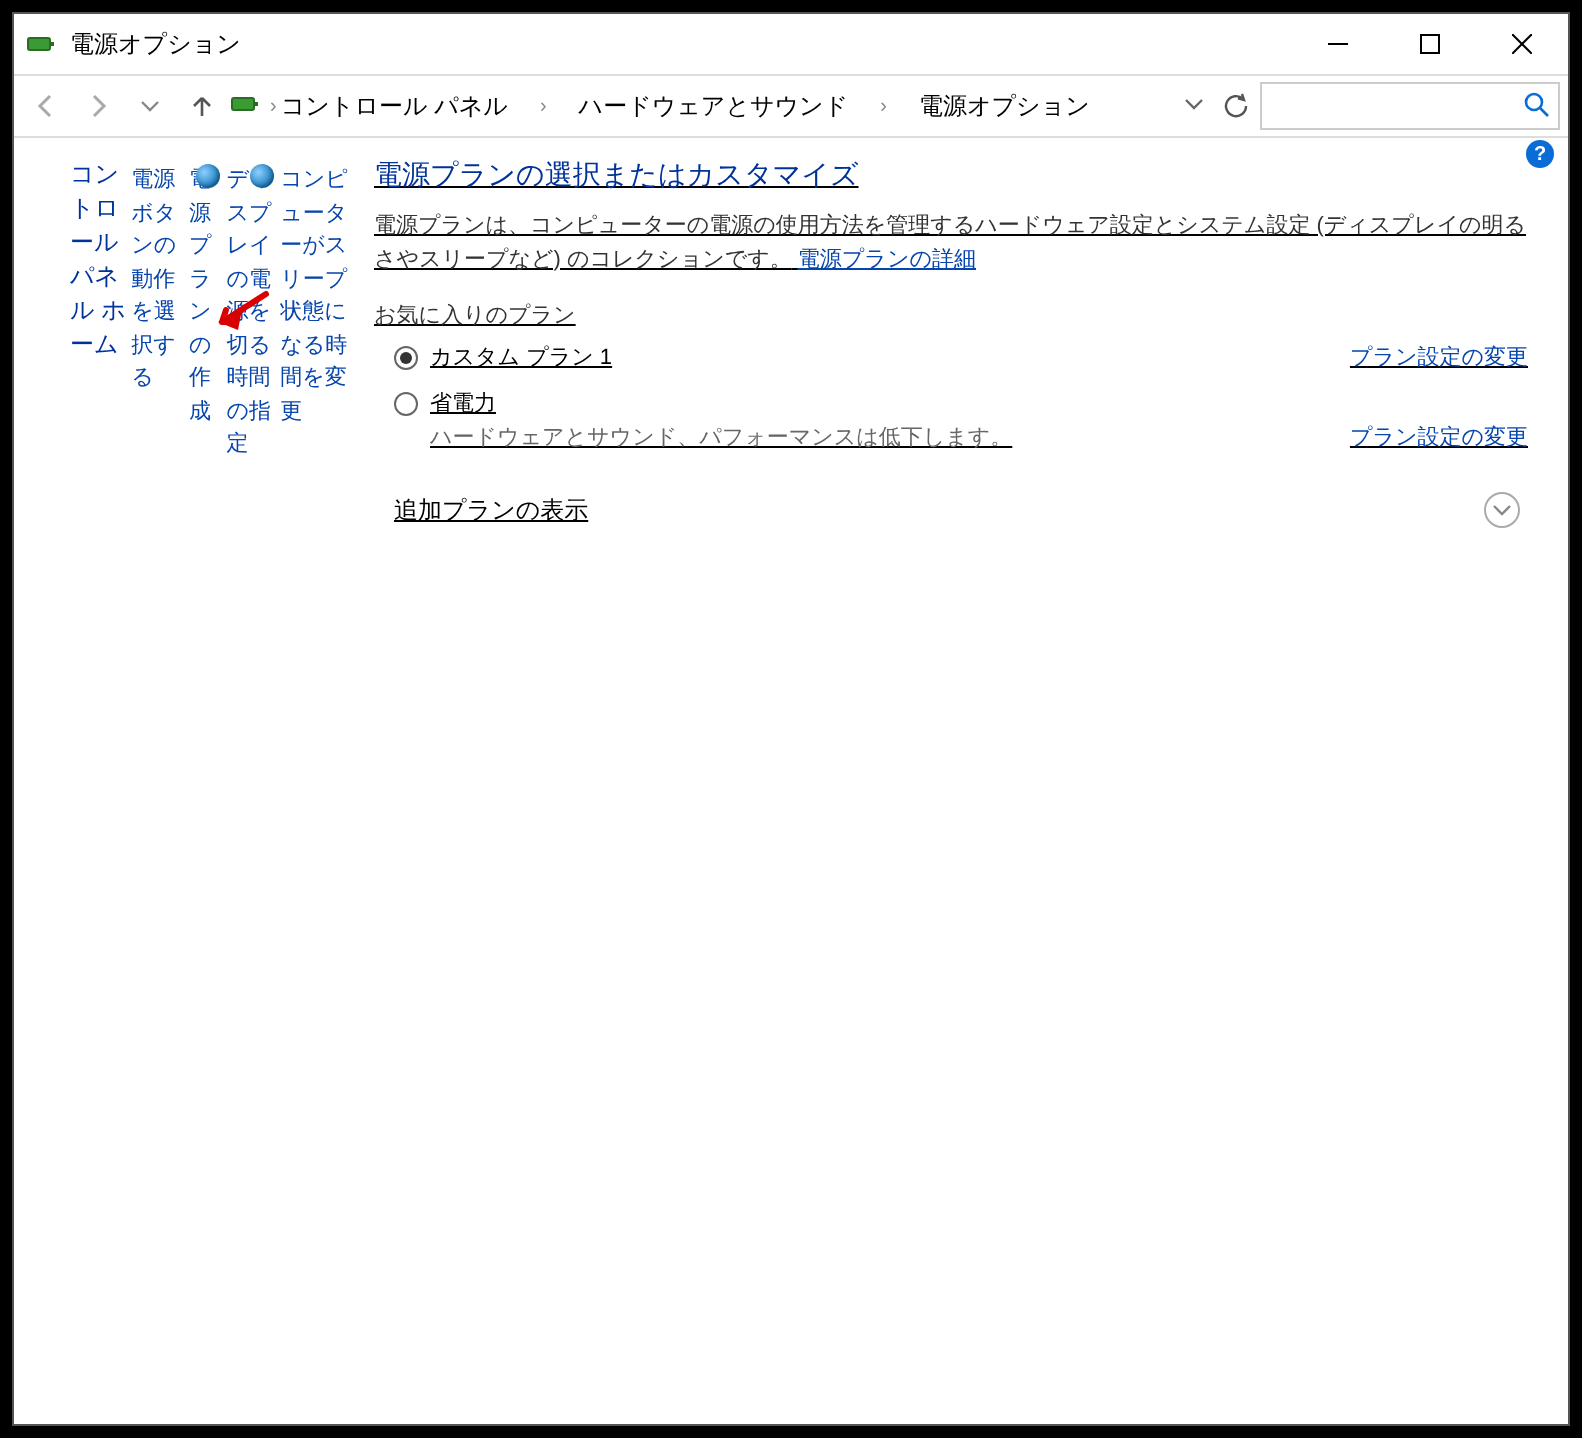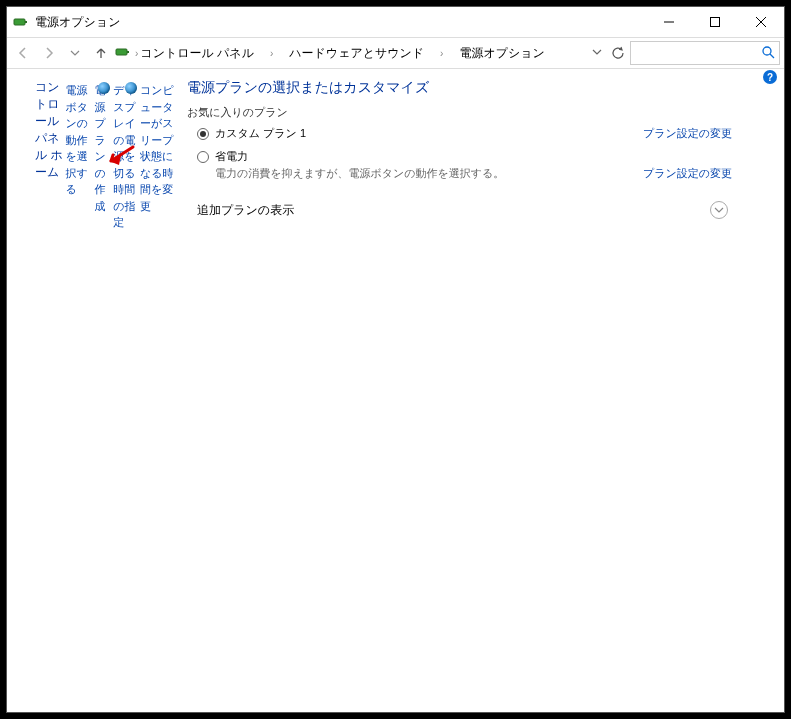--- a/index.html
+++ b/index.html
@@ -52,21 +52,21 @@
 .sidebar { width: 170px; padding:10px 0 8px 28px; display:flex; flex-direction:row; position:relative; }
 .sidebar-header { color:#003399; font-size:12px; margin-bottom:8px; }
 .side-link { color:#0645ad; font-size:11px; margin:3px 0; line-height:1.5; text-decoration:none; }
 .side-link-row { display:flex; align-items:flex-start; gap:3px; margin:3px 0 3px -14px; }
 .bullet { width:12px; height:12px; flex:0 0 12px; border-radius:50%; background:radial-gradient(circle at 35% 35%, #8dd0ff, #1b7bbf 70%); box-shadow: inset -1px -1px 2px rgba(0,0,0,.3); }
 .side-link-row .side-link { margin:0; }
 .arrow-annotation { position:absolute; left:100px; top:76px; }
 .sidebar-bottom { margin-top:auto; }
 .related-title { color:#666; font-size:11px; margin-bottom:6px; }
 
-.main { flex:1; padding: 10px 52px 10px 10px; position:relative; }
+.main { flex:1; padding: 10px 20px 10px 10px; position:relative;text-decoration:underline; }
 .main-heading { color:#003399; font-size:14px; margin-bottom:8px; }
 .main-desc { font-size:11px; color:#333; line-height:1.5; margin-bottom:12px; }
 .inline-link { color:#0645ad; text-decoration:underline; }
 .section-label { font-size:11px; color:#333; margin-bottom:6px; }
 .plan-row { display:flex; justify-content:space-between; align-items:flex-end; margin:4px 0; padding-left:10px; }
 .plan-left { display:flex; align-items:flex-start; gap:6px; }
 .radio { width:12px; height:12px; border-radius:50%; border:1px solid #666; background:#fff; margin-top:2px; position:relative; flex:0 0 12px; }
 .radio.selected::after { content:''; position:absolute; width:6px; height:6px; background:#333; border-radius:50%; top:2px; left:2px; }
 .plan-name { font-size:11px; }
 .plan-desc { font-size:11px; color:#666; margin-top:2px; }
@@ -182,40 +182,44 @@
       </div>
       <div class="side-link-row">
         <span class="bullet"></span>
         <a class="side-link">コンピューターがスリープ状態になる時間を変更</a>
       </div>
 
     </div>
 
     <div class="main">
       <div class="main-heading">電源プランの選択またはカスタマイズ</div>
+      <div class="main-desc">
+        <span>電源プランは、コンピューターの電源の使用方法を管理するハードウェア設定とシステム設定 (ディスプレイの明るさやスリープなど) のコレクションです。</span>
+        <a class="inline-link">電源プランの詳細</a>
+      </div>
 
       <div class="section-label">お気に入りのプラン</div>
 
       <div class="plan-block">
         <div class="plan-row">
           <div class="plan-left">
             <span class="radio selected"></span>
             <span class="plan-name">カスタム プラン 1</span>
           </div>
           <a class="change-link">プラン設定の変更</a>
         </div>
       </div>
 
       <div class="plan-block">
         <div class="plan-row">
           <div class="plan-left">
             <span class="radio"></span>
             <div>
               <div class="plan-name">省電力</div>
-              <div class="plan-desc">電力の消費を抑えますが、電源ボタンの動作を選択する。</div>
+              <div class="plan-desc">ハードウェアとサウンド、パフォーマンスは低下します。</div>
             </div>
           </div>
           <a class="change-link">プラン設定の変更</a>
         </div>
       </div>
 
       <div class="additional-row">
         <span>追加プランの表示</span>
         <span class="chevron-circle">
             <svg width="10" height="10">

